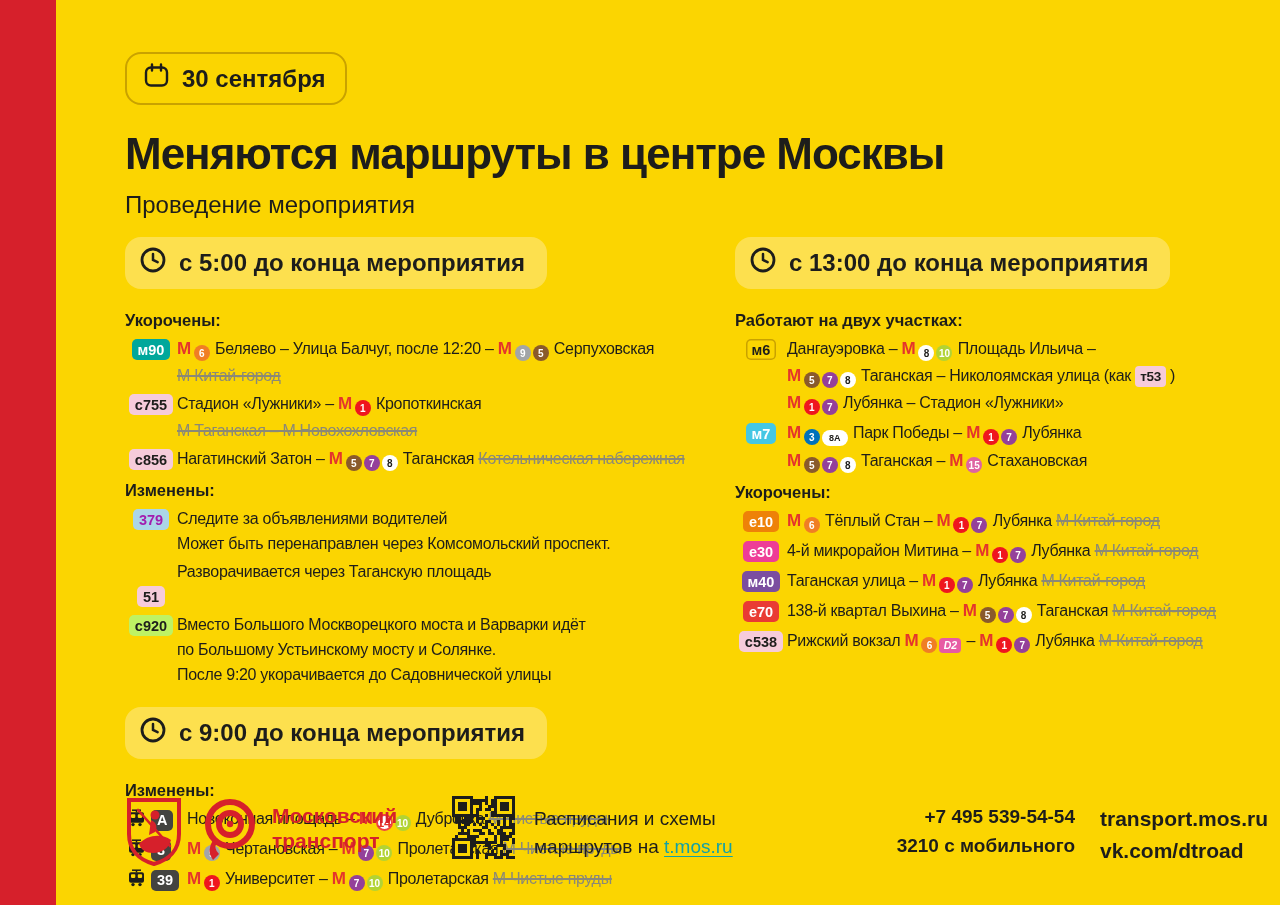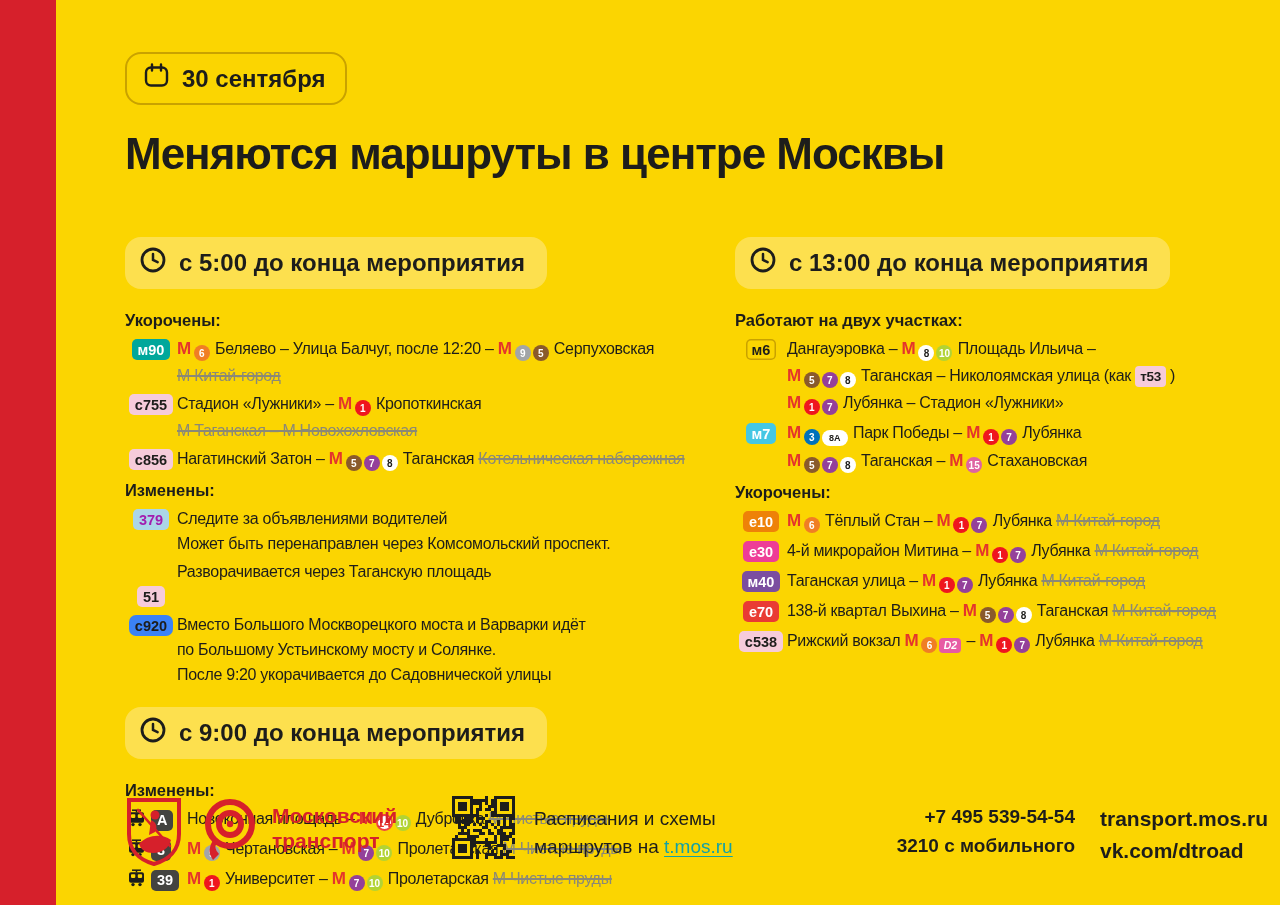--- a/index.html
+++ b/index.html
@@ -72,20 +72,21 @@
     <div class="date-badge">
       <span>
         <svg width="27" height="27" viewBox="0 0 27 27" fill="none">
           <rect x="3" y="5.5" width="21" height="18" rx="5" stroke="#1D1D1B" stroke-width="2.4"></rect>
           <path d="M9 2.5v6M18 2.5v6" stroke="#1D1D1B" stroke-width="2.4" stroke-linecap="round"></path>
         </svg>
       </span>
       <span>30 сентября</span>
     </div>
     <div class="title">Меняются маршруты в центре Москвы</div>
+    <div class="subtitle">Проведение мероприятия</div>
   </div>
 
   <div class="col col-left">
       <div class="section"><div class="pill">
           <span><svg width="28" height="28" viewBox="0 0 28 28" fill="none">
               <circle cx="14" cy="14" r="11" stroke="#1D1D1B" stroke-width="2.8"></circle>
               <path d="M14 8v6l4.6 2.2" stroke="#1D1D1B" stroke-width="2.5" stroke-linecap="round" fill="none"></path>
             </svg></span>
           <span>с 5:00 до конца мероприятия</span>
         </div><div class="group-label">Укорочены:</div><div class="row">
@@ -121,21 +122,21 @@
           </div>
         </div><div class="row">
           <div class="badge-cell">
             <span class="rbadge" style="background: rgb(246, 203, 218); color: rgb(29, 29, 27); margin-top: 24px;">51</span>
           </div>
           <div class="lines">
             <div class="line"><span>Разворачивается через Таганскую площадь</span></div>
           </div>
         </div><div class="row">
           <div class="badge-cell">
-            <span class="rbadge" style="background: #3b82f6; color: rgb(29, 29, 27); border-radius: 7px;">с920</span>
+            <span class="rbadge" style="background: #bef264; color: rgb(29, 29, 27);">с920</span>
           </div>
           <div class="lines">
             <div class="line"><span>Вместо Большого Москворецкого моста и Варварки идёт</span></div>
             <div class="line"><span>по Большому Устьинскому мосту и Солянке.</span></div>
             <div class="line"><span>После 9:20 укорачивается до Садовнической улицы</span></div>
           </div>
         </div></div>
       <div class="section"><div class="pill">
           <span><svg width="28" height="28" viewBox="0 0 28 28" fill="none">
               <circle cx="14" cy="14" r="11" stroke="#1D1D1B" stroke-width="2.8"></circle>

